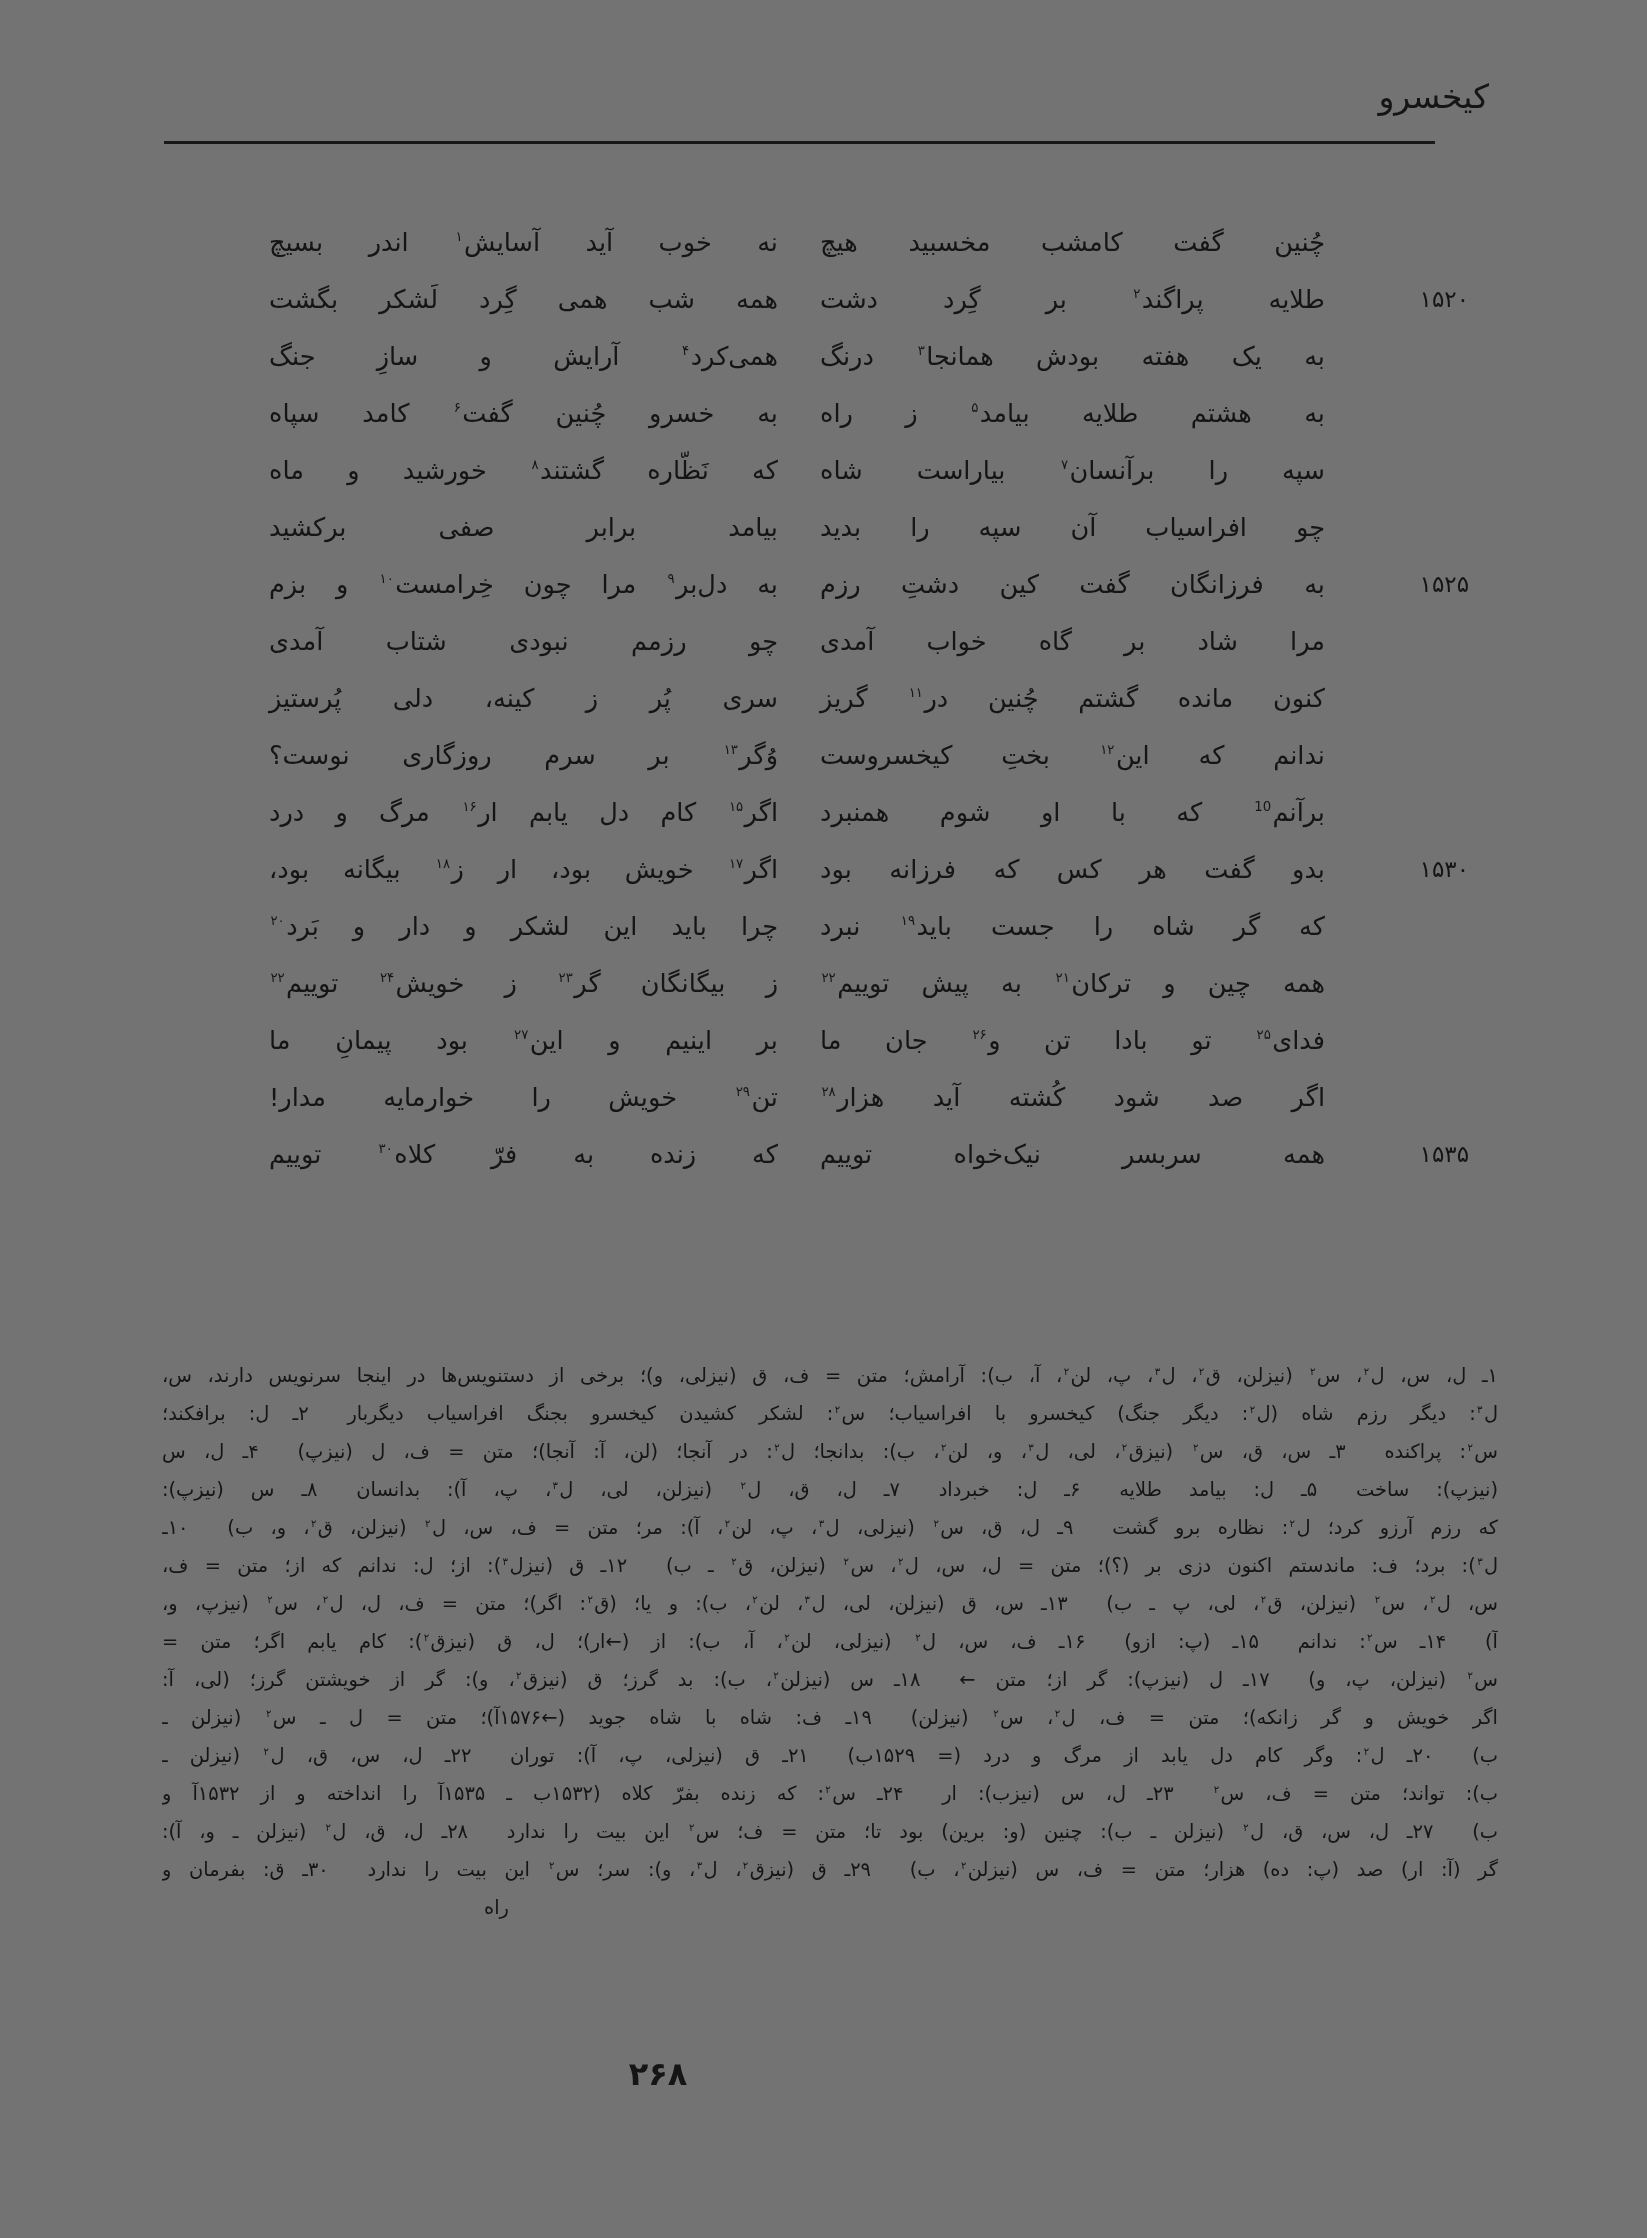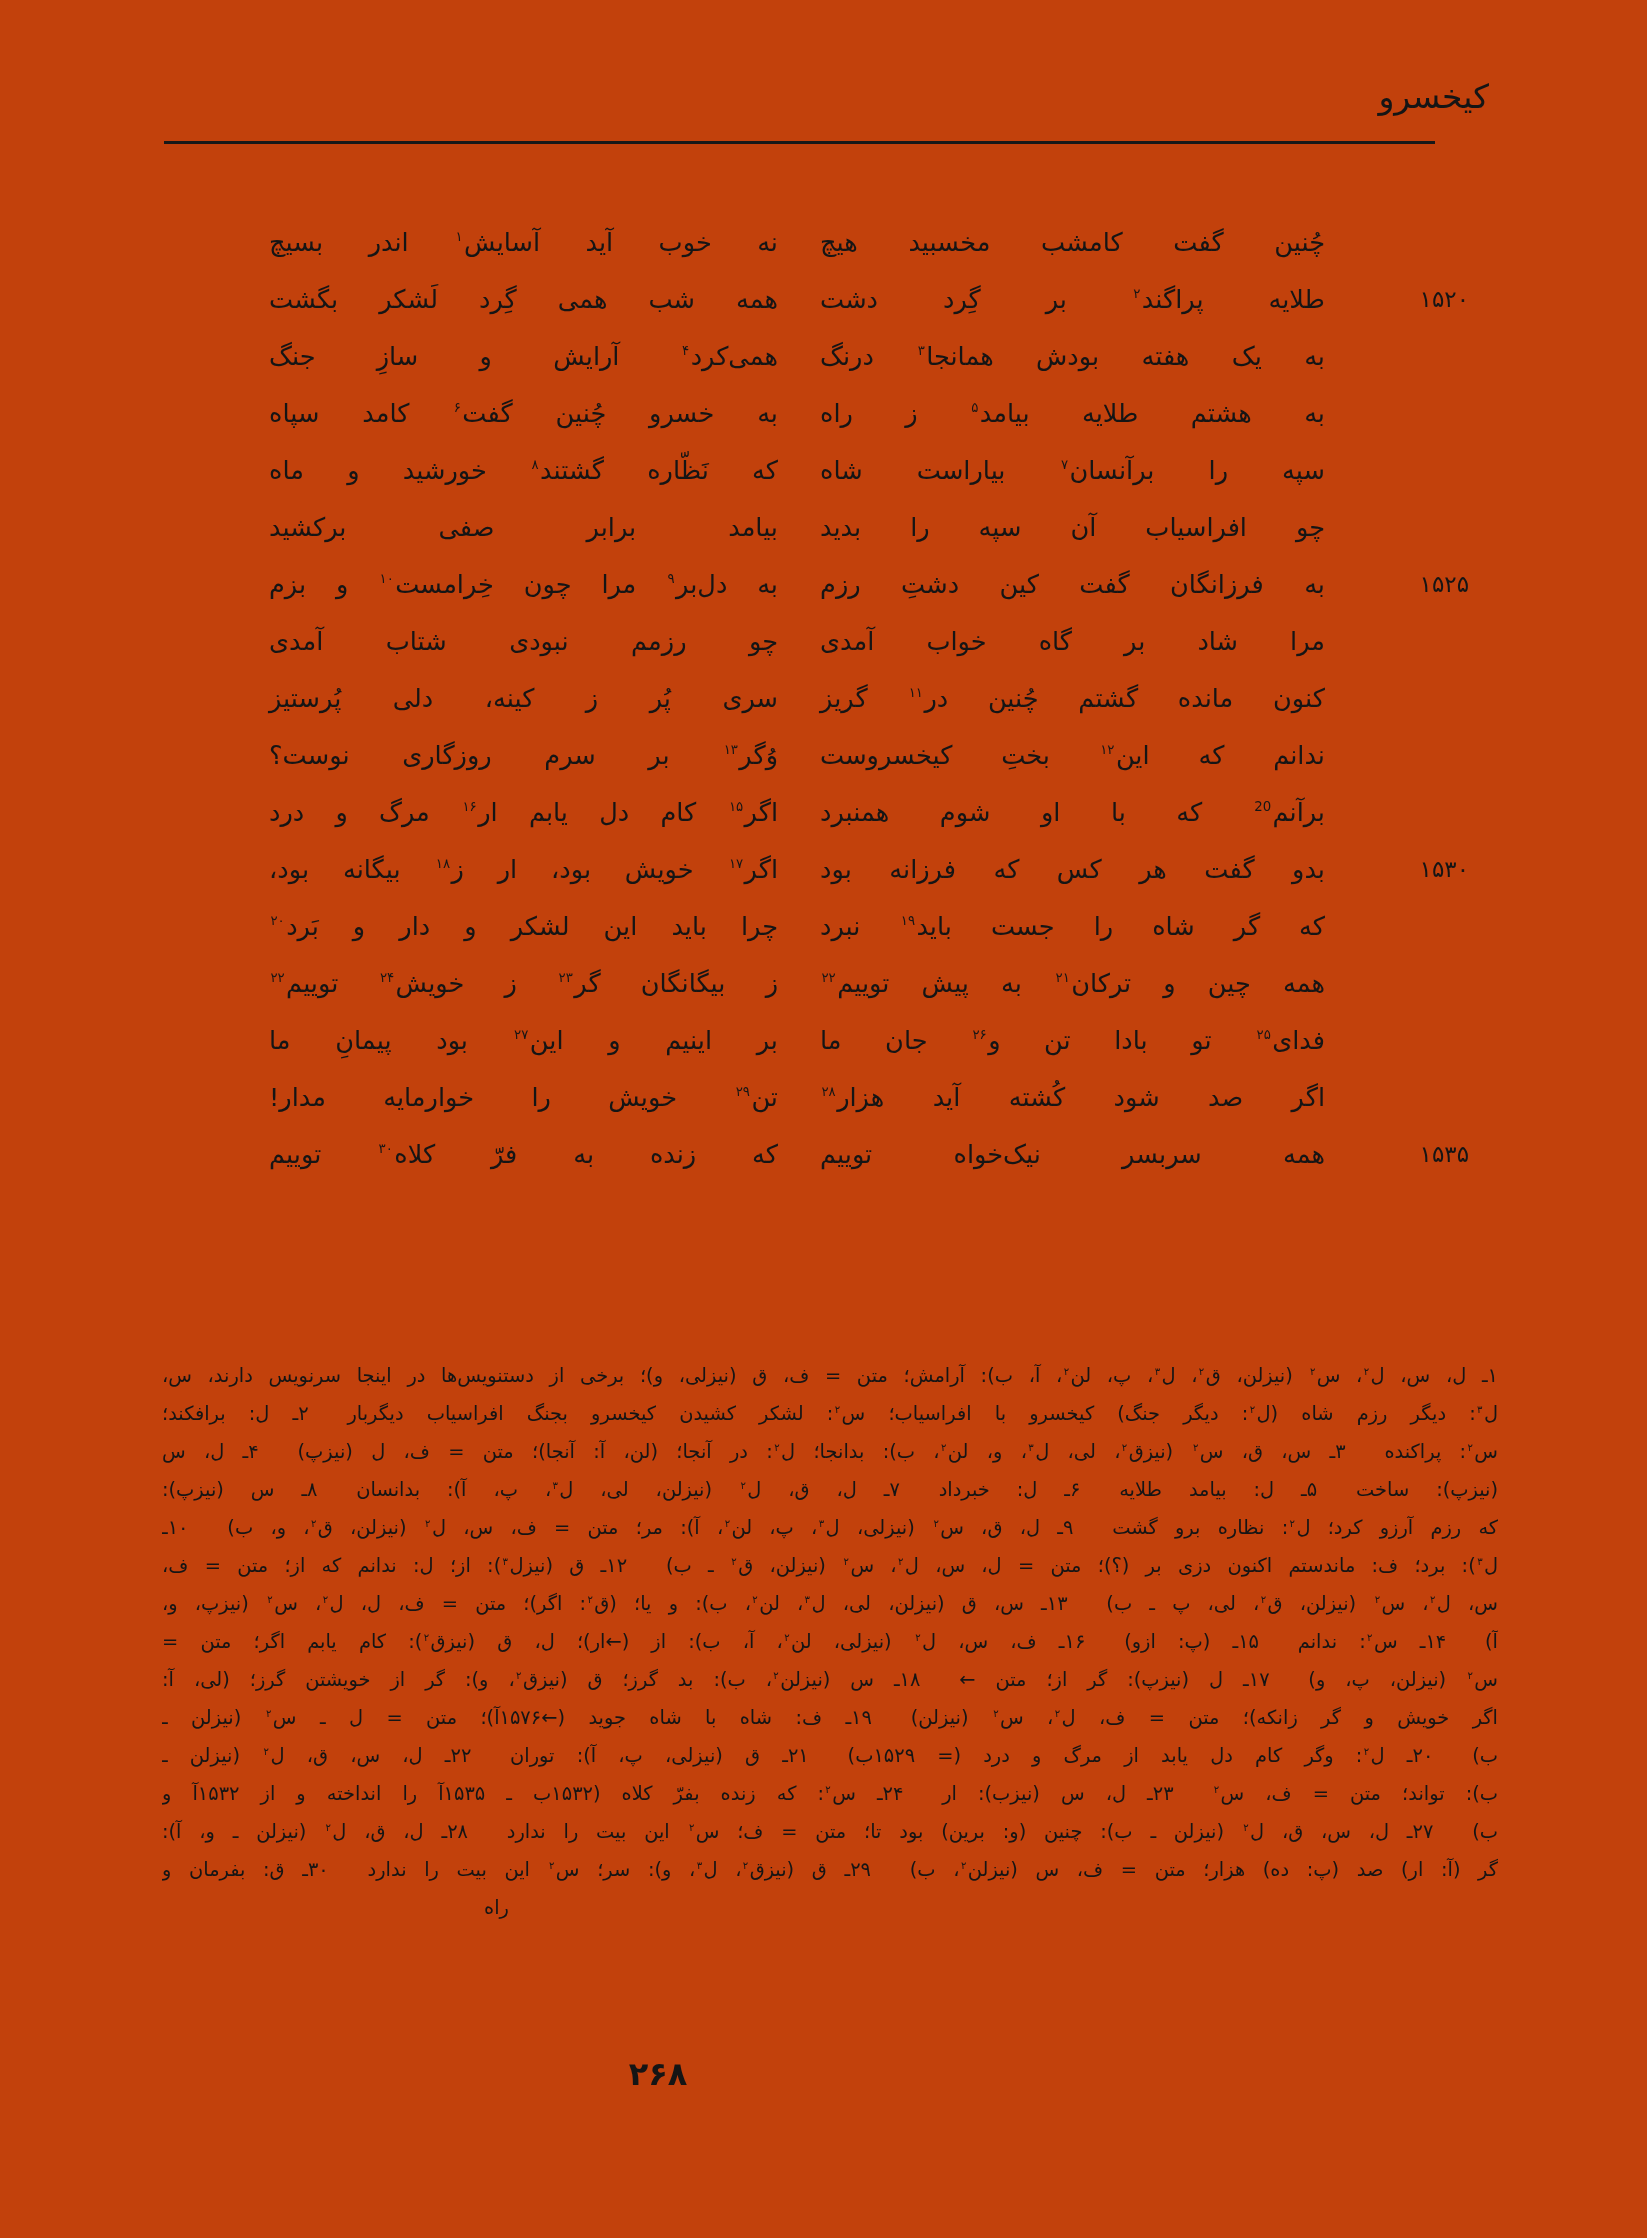--- a/index.html
+++ b/index.html
@@ -1,20 +1,20 @@
 <!DOCTYPE html>
 <html lang="fa" dir="rtl" style="font-size:11px"><head>
 <meta charset="utf-8">
 <style>
   html,body{margin:0;padding:0;background:#d9d9d6;}
   .page{
     position:relative;
     width:1648px;height:2239px;
     margin:0 auto;
-    background:#c2410c;
+    background:#737373;
     color:#151515;
     font-family:"DejaVu Sans", sans-serif;
     direction:rtl;
     overflow:hidden;
   }
   
   .header-title{
     position:absolute;top:80px;right:158px;
     font-size:33px;line-height:1;
   }
@@ -271,21 +271,21 @@
             <span class="w">بر</span>
             <span class="w">سرم</span>
             <span class="w">روزگاری</span>
             <span class="w">نوست؟</span>
           </div>
   </div>
 
   <div class="poem-row">
     <div class="verse-num"></div>
     <div class="hem hem-right">
-            <span class="w">برآنم<sup>20</sup></span>
+            <span class="w">برآنم<sup>10</sup></span>
             <span class="w">که</span>
             <span class="w">با</span>
             <span class="w">او</span>
             <span class="w">شوم</span>
             <span class="w">همنبرد</span>
           </div>
     <div class="hem-gap"></div>
     <div class="hem hem-left">
             <span class="w">اگر<sup>۱۵</sup></span>
             <span class="w">کام</span>

